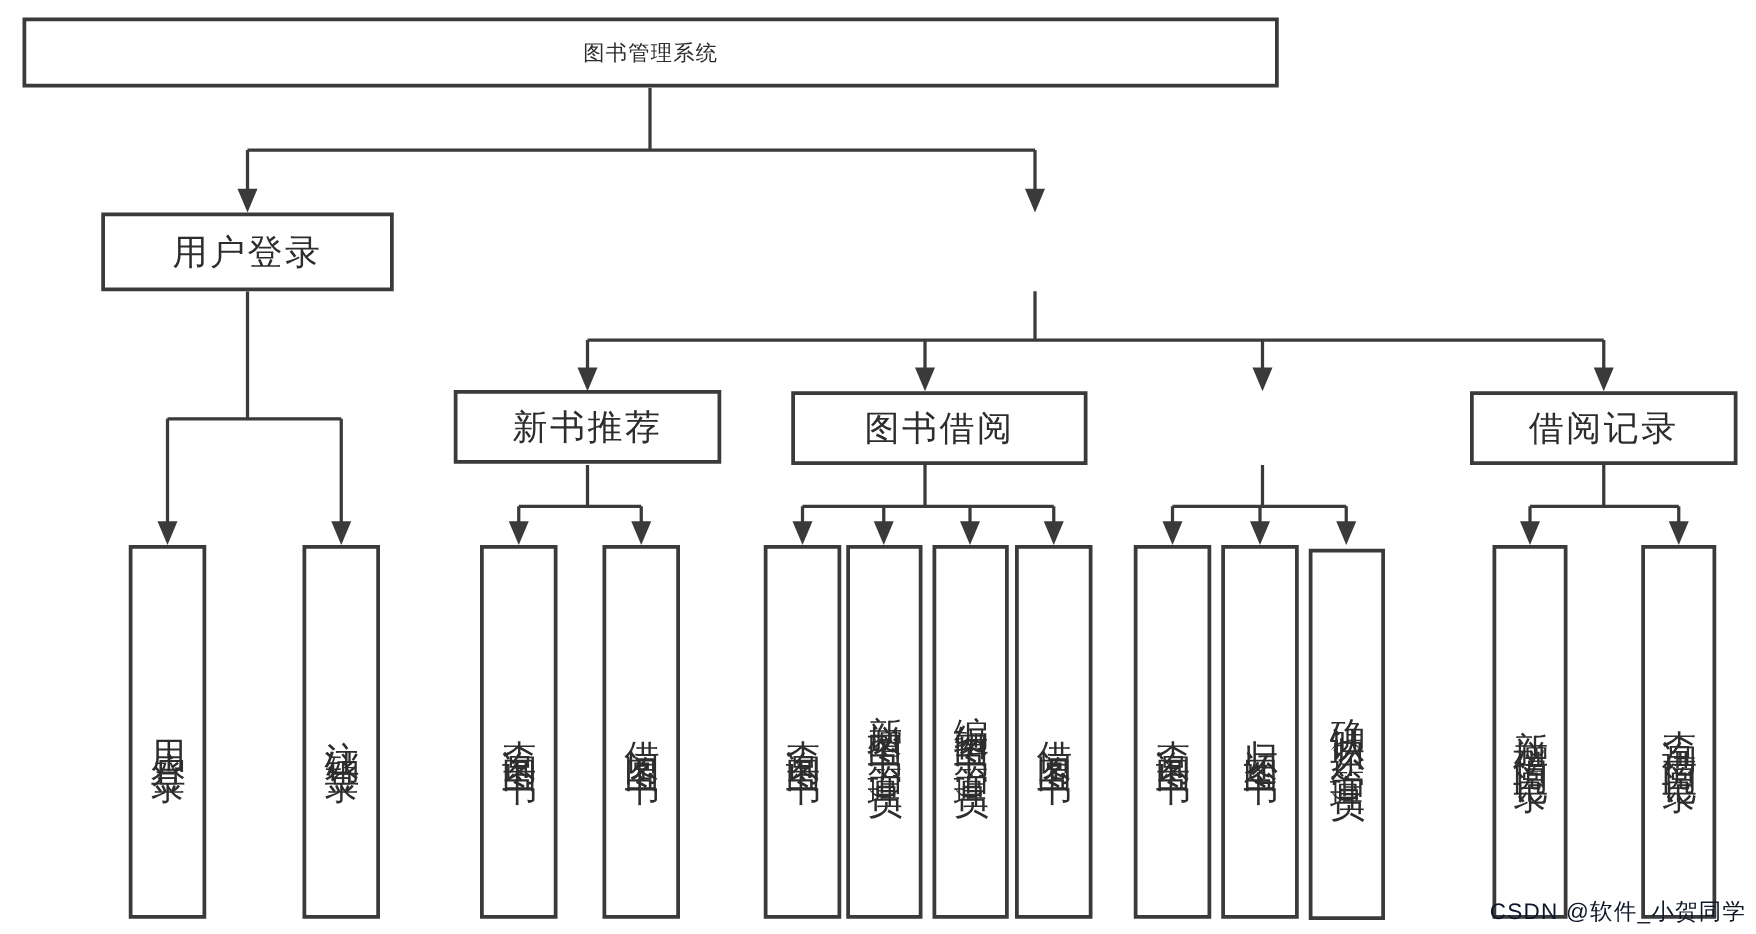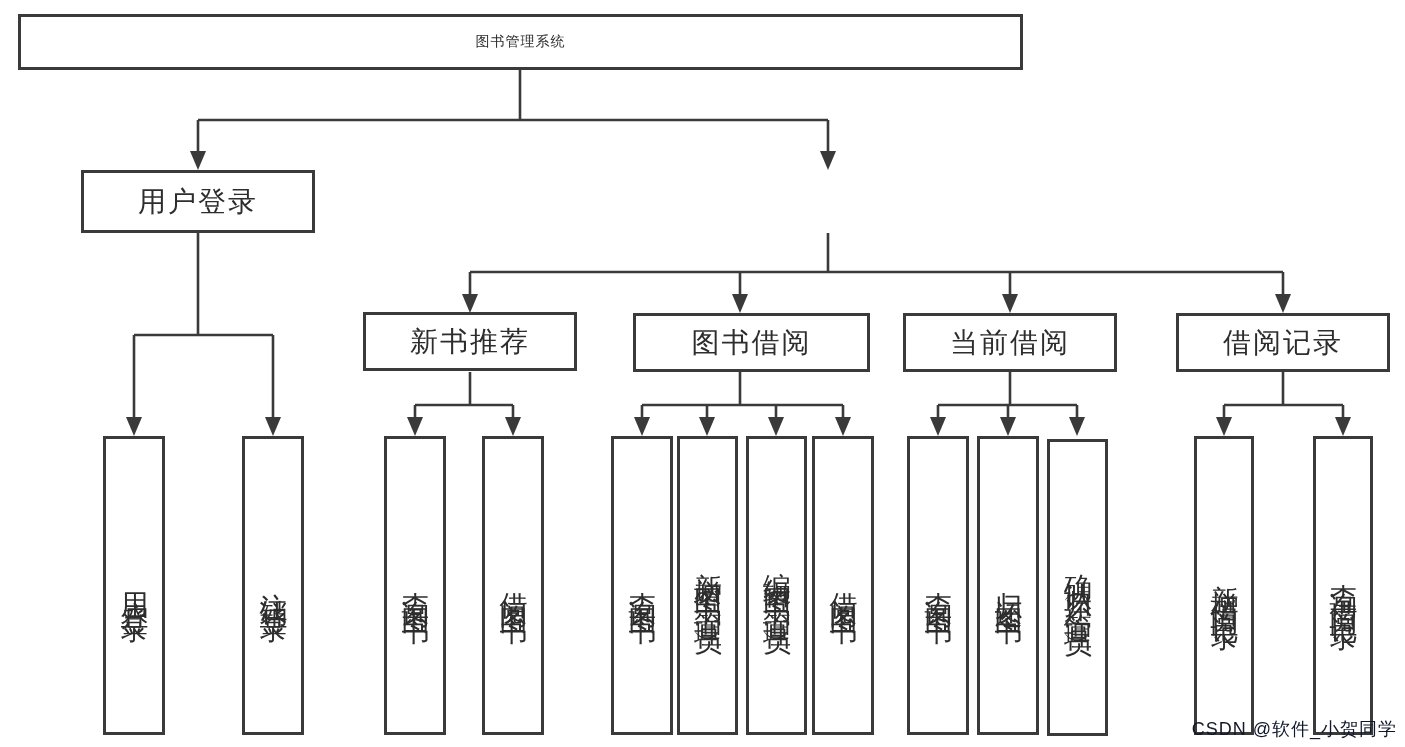--- a/index.html
+++ b/index.html
@@ -15,21 +15,21 @@
     position:absolute;z-index:2;
     box-sizing:border-box;
     background:#ffffff;
     border:3px solid #3a3a3a;
     display:flex;align-items:center;justify-content:center;
     color:#2d2d2d;
     font-size:28px;
     letter-spacing:2px;
     white-space:nowrap;
   }
-  .root-node{font-size:14px;letter-spacing:1px;}
+  .root-node{font-size:17px;letter-spacing:1px;}
   .vnode{
     writing-mode:vertical-rl;
     text-orientation:mixed;
     letter-spacing:8px;
     white-space:normal;
     line-height:1;
   }
   .watermark{
     position:absolute;z-index:3;
     right:8px;bottom:6px;
@@ -82,21 +82,20 @@
       <path d="M1335 417 L1351 417 L1343 436 Z"></path>
     </g>
   </svg>
 
   <div class="node root-node" style="left:18px;top:14px;width:1005px;height:56px">图书管理系统</div>
 
   <div class="node" style="left:81px;top:170px;width:234px;height:63px">用户登录</div>
 
   <div class="node" style="left:363px;top:312px;width:214px;height:59px">新书推荐</div>
   <div class="node" style="left:633px;top:313px;width:237px;height:59px">图书借阅</div>
-  <div class="node" style="left:903px;top:313px;width:214px;height:59px">当前借阅</div>
   <div class="node" style="left:1176px;top:313px;width:214px;height:59px">借阅记录</div>
 
   <div class="node vnode" style="left:103px;top:436px;width:62px;height:299px">用户登录</div>
   <div class="node vnode" style="left:242px;top:436px;width:62px;height:299px">注销登录</div>
 
   <div class="node vnode" style="left:384px;top:436px;width:62px;height:299px">查询图书</div>
   <div class="node vnode" style="left:482px;top:436px;width:62px;height:299px">借阅图书</div>
 
   <div class="node vnode" style="left:611px;top:436px;width:62px;height:299px">查询图书</div>
   <div class="node vnode" style="left:677px;top:436px;width:61px;height:299px">新增图书（管理员）</div>

